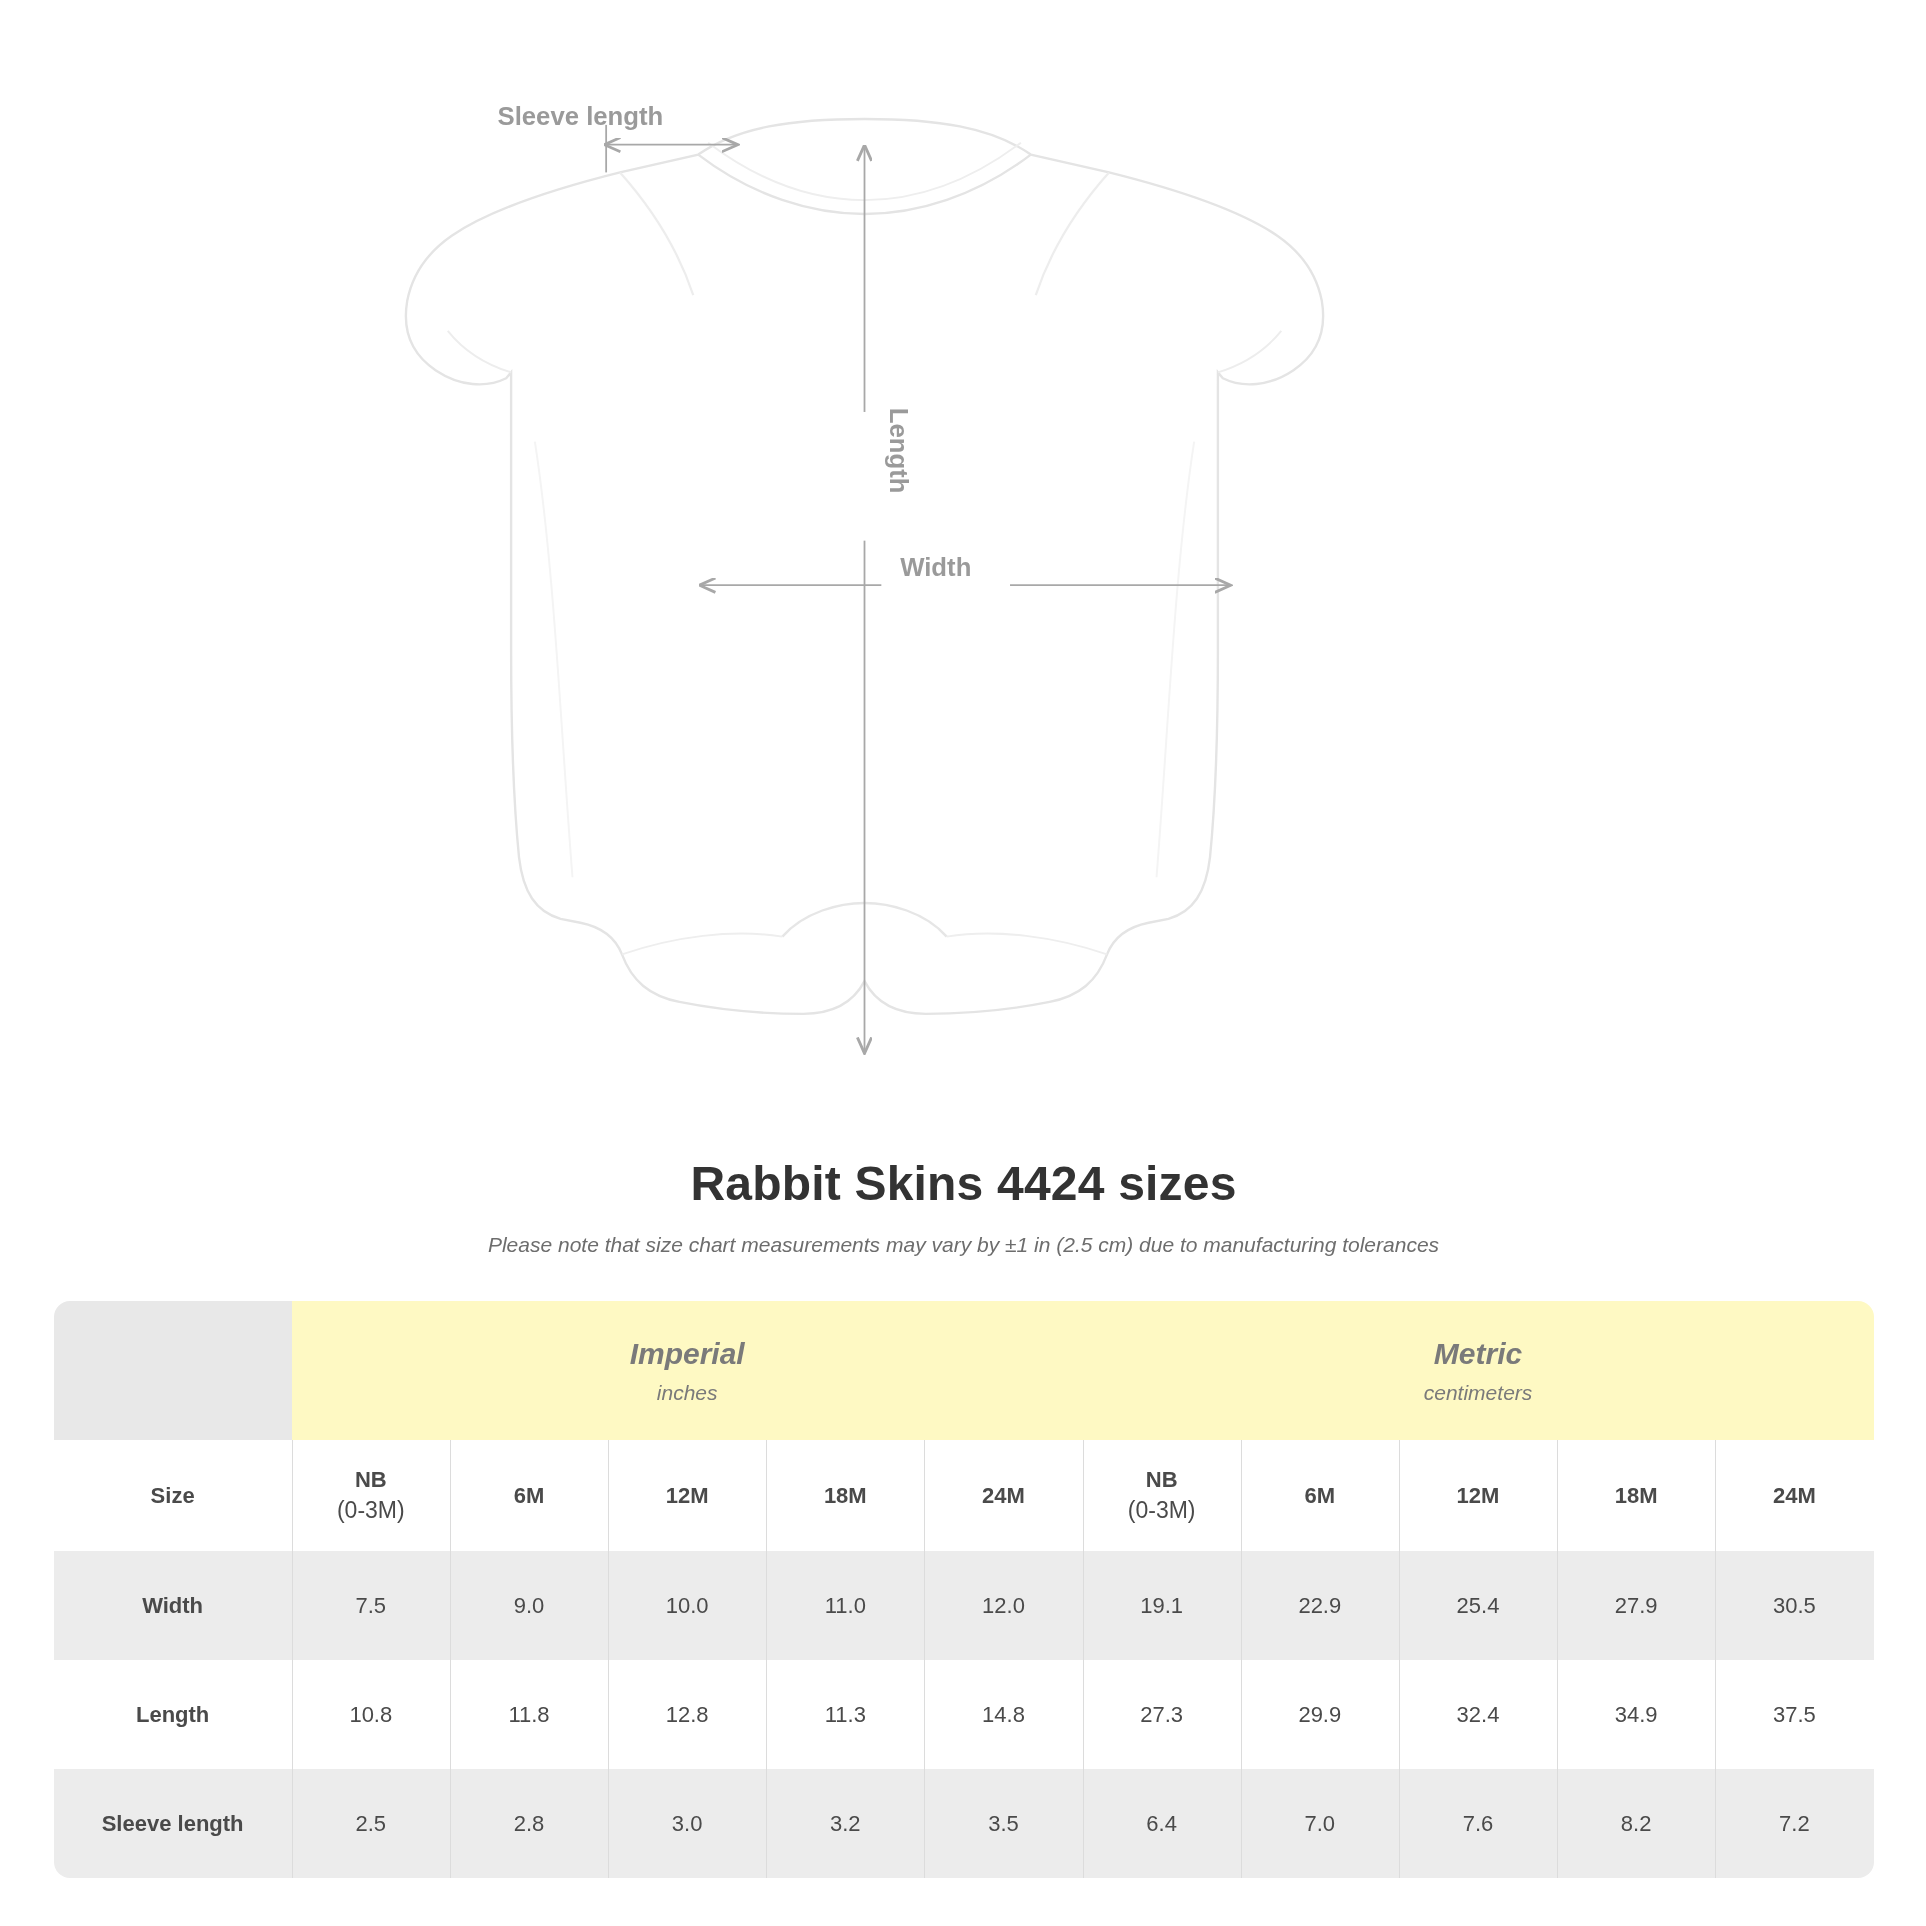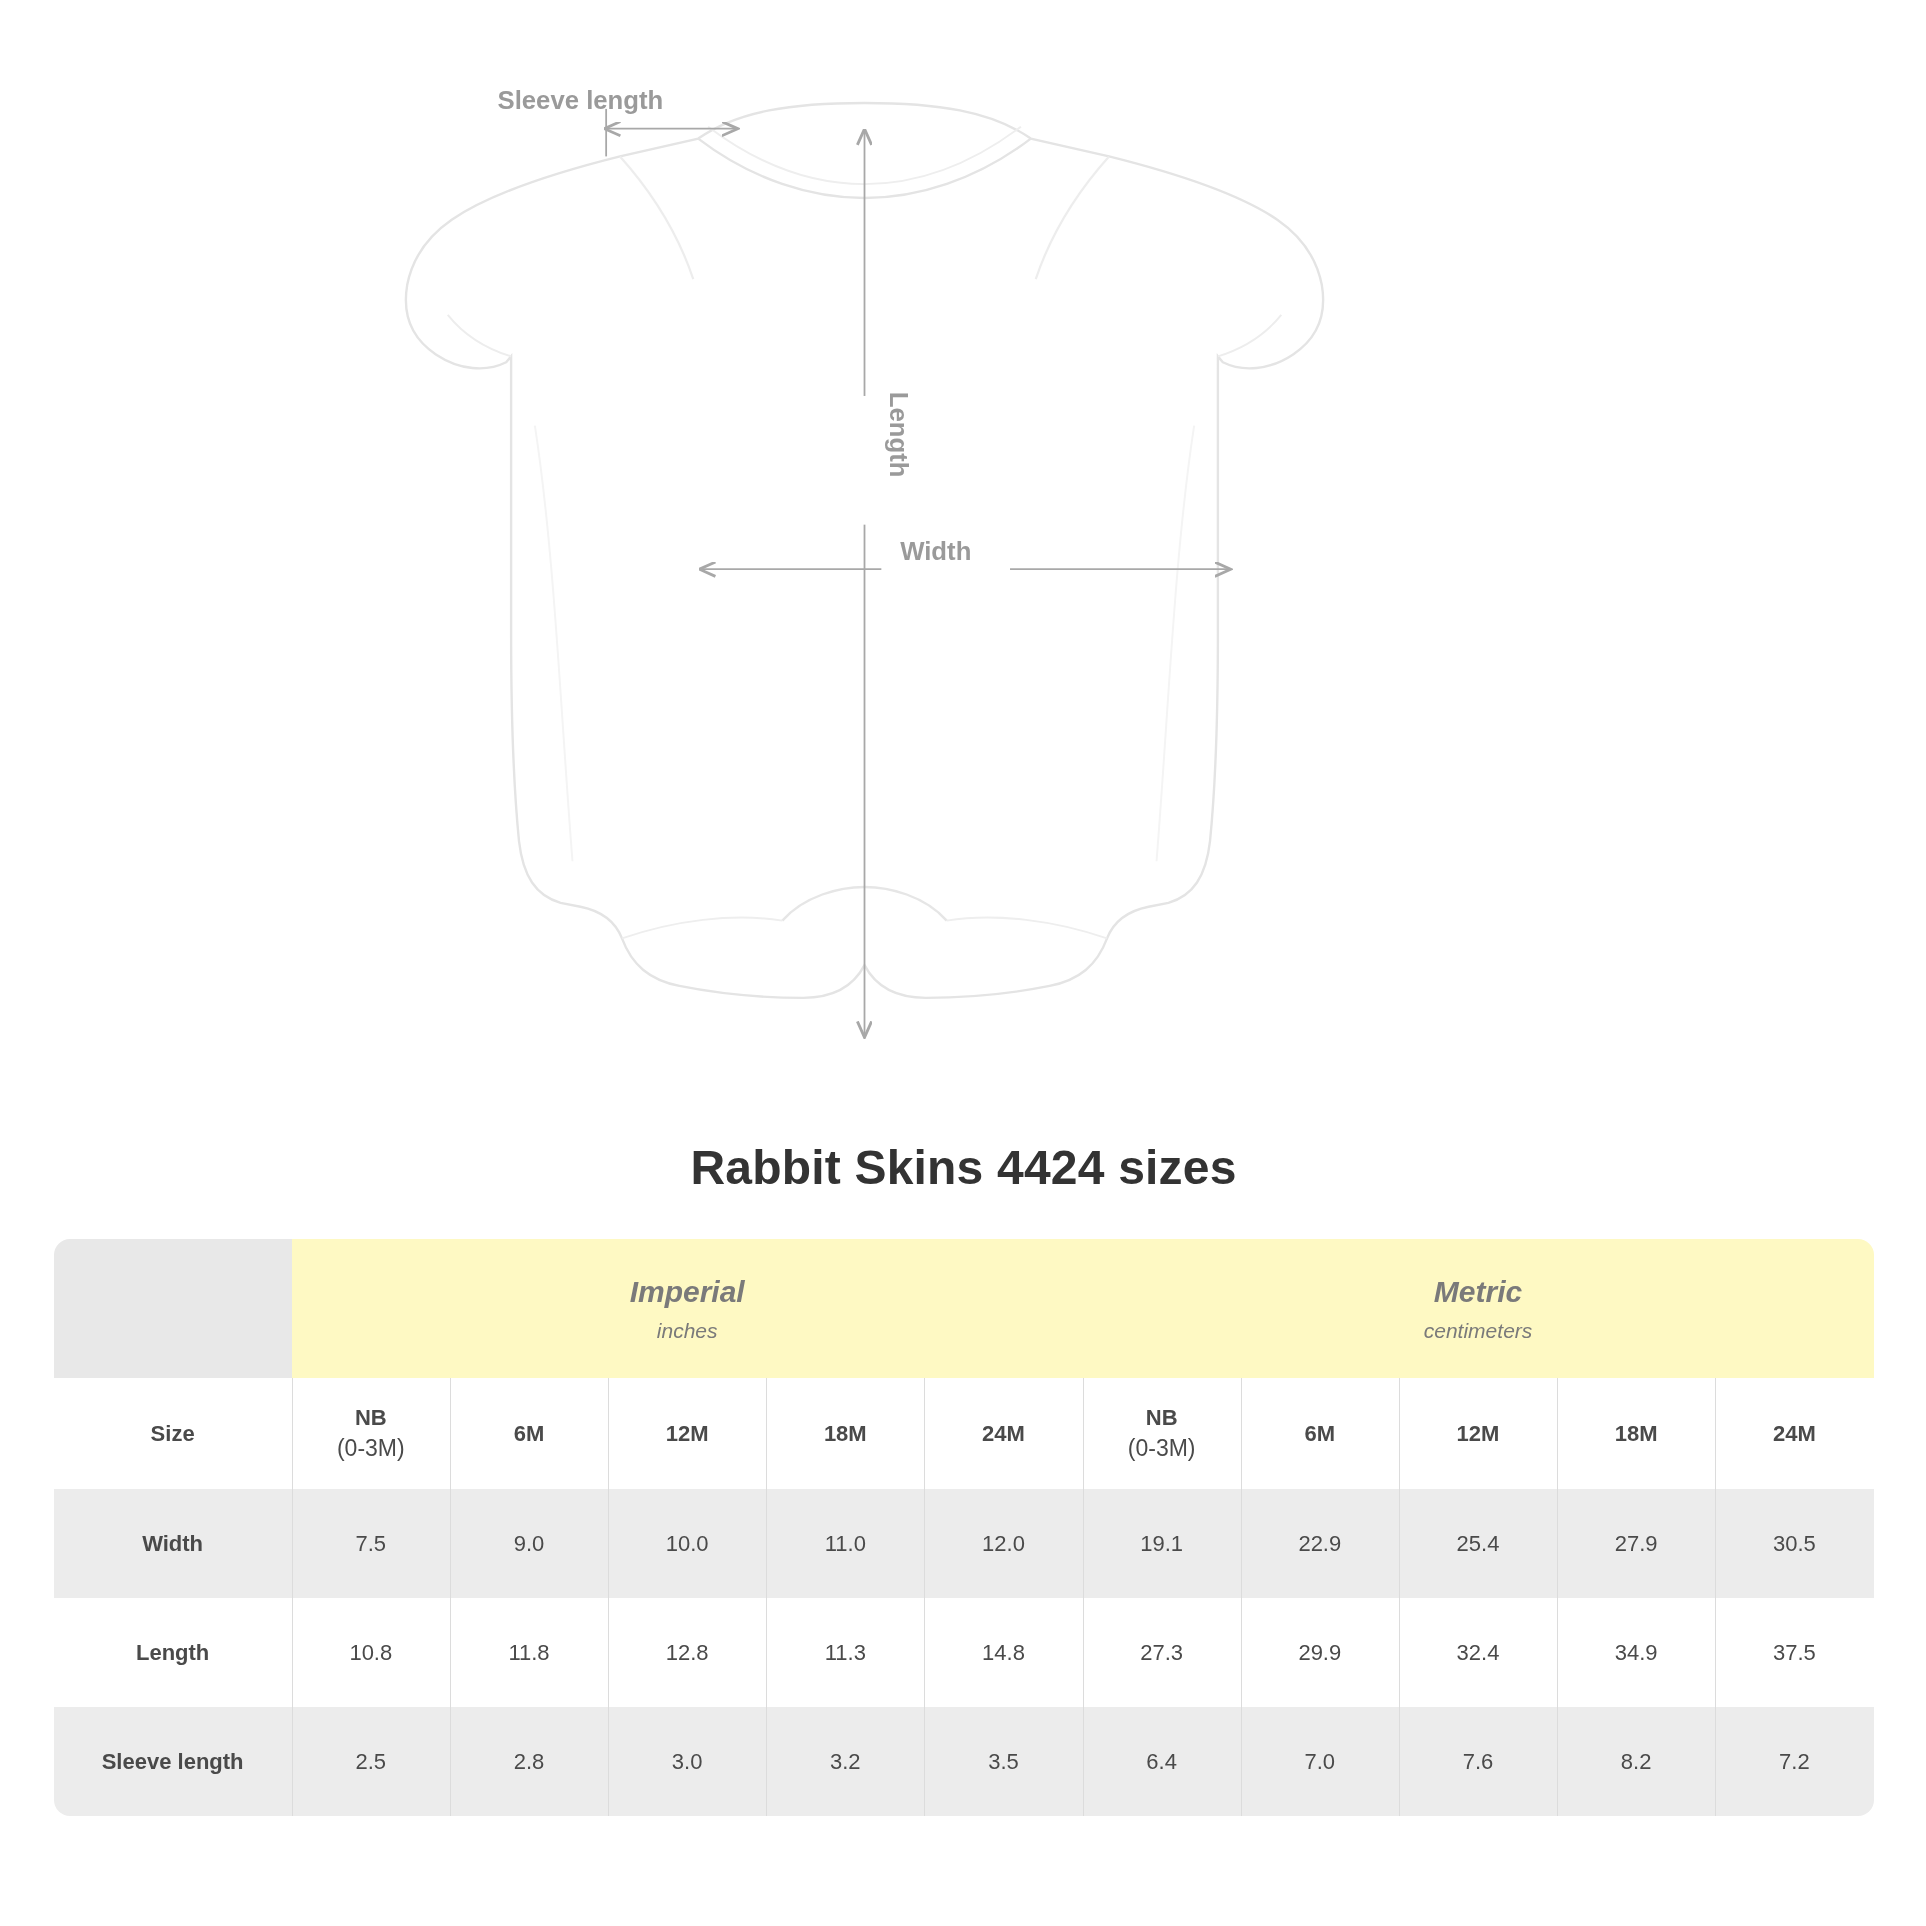--- a/index.html
+++ b/index.html
@@ -13,20 +13,21 @@
     font-family: "Liberation Sans", sans-serif;
     color: #3d3d3d;
     overflow: hidden;
   }
 
   .page {
     width: 1927px;
     height: 1554px;
     position: relative;
     box-sizing: border-box;
+    margin-top: 16px;
   }
 
   
   .illustration {
     position: relative;
     width: 1927px;
     height: 1079px;
   }
   .illustration svg {
     display: block;
@@ -207,20 +208,21 @@
       <text x="586" y="110" font-family="Liberation Sans, sans-serif" font-size="26" font-weight="bold" fill="#9a9a9a" text-anchor="middle" id="svg-lbl-sleeve">Sleeve length</text>
 
       <text x="873" y="465" font-family="Liberation Sans, sans-serif" font-size="26" font-weight="bold" fill="#9a9a9a" text-anchor="middle" transform="rotate(90 899 465)" id="svg-lbl-length">Length</text>
 
       <text x="945" y="566" font-family="Liberation Sans, sans-serif" font-size="26" font-weight="bold" fill="#9a9a9a" text-anchor="middle" id="svg-lbl-width">Width</text>
     </svg>
   </div>
 
   <div class="title-block">
     <div class="chart-title">Rabbit Skins 4424 sizes</div>
+    <div class="chart-note">Please note that size chart measurements may vary by ±1 in (2.5 cm) due to manufacturing tolerances</div>
   </div>
 
   <div class="table-wrap">
     <table class="size-table">
       <colgroup>
         <col style="width:238px">
         <col style="width:158px">
           <col style="width:158px">
           <col style="width:158px">
           <col style="width:158px">

